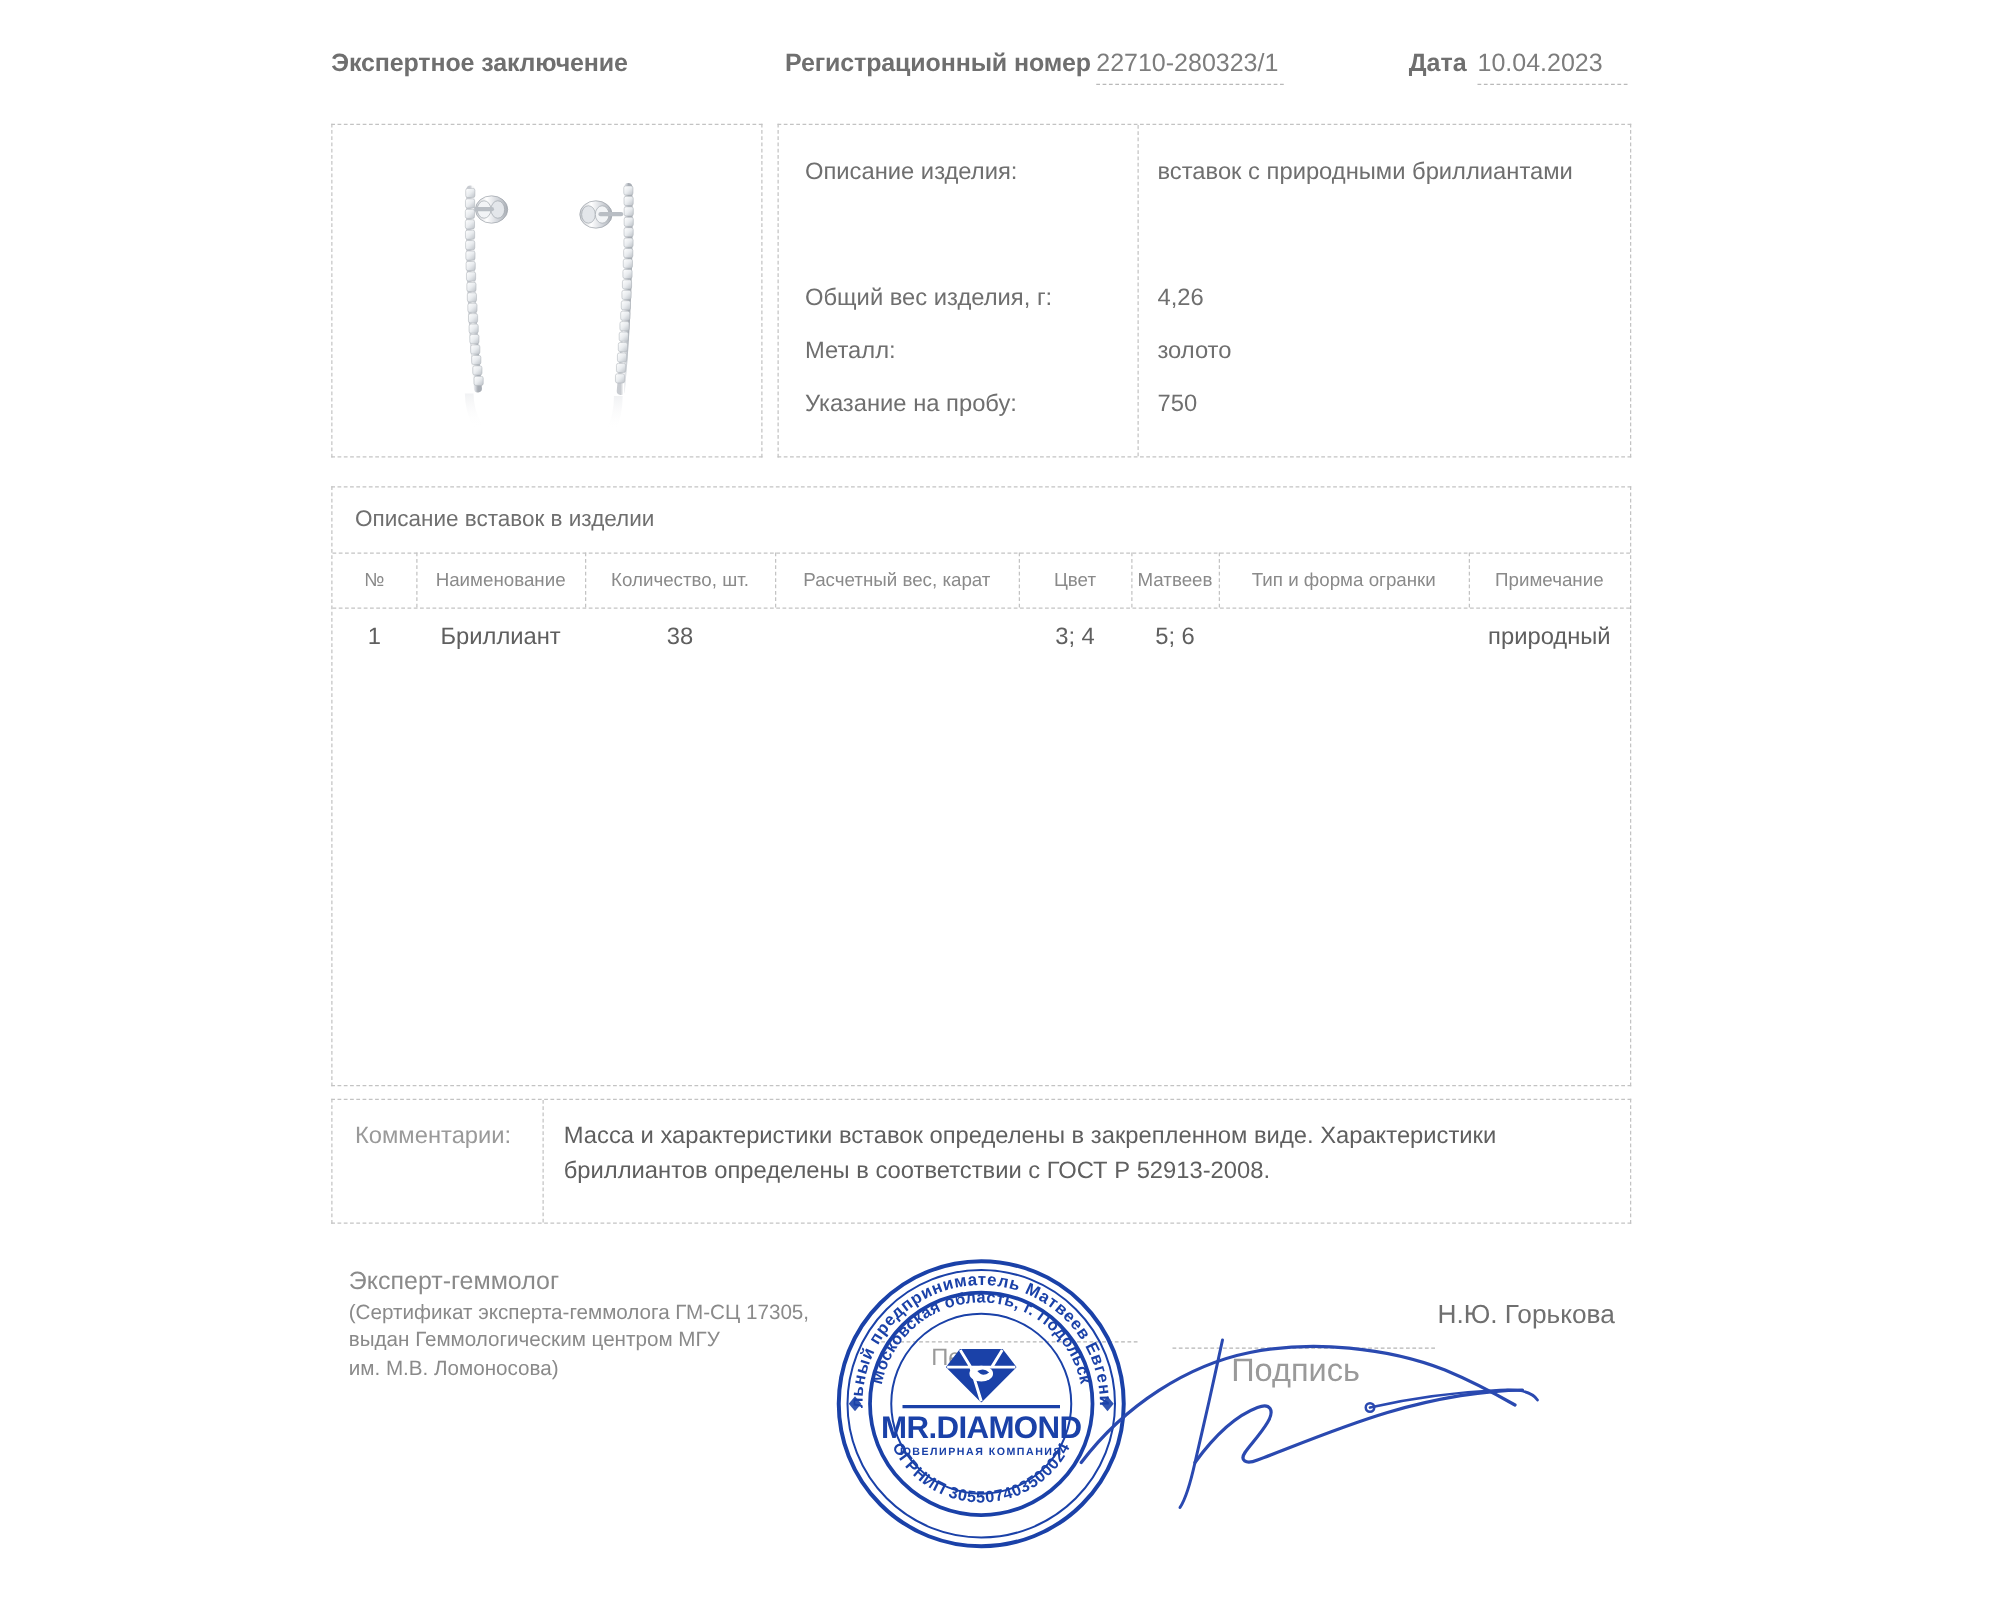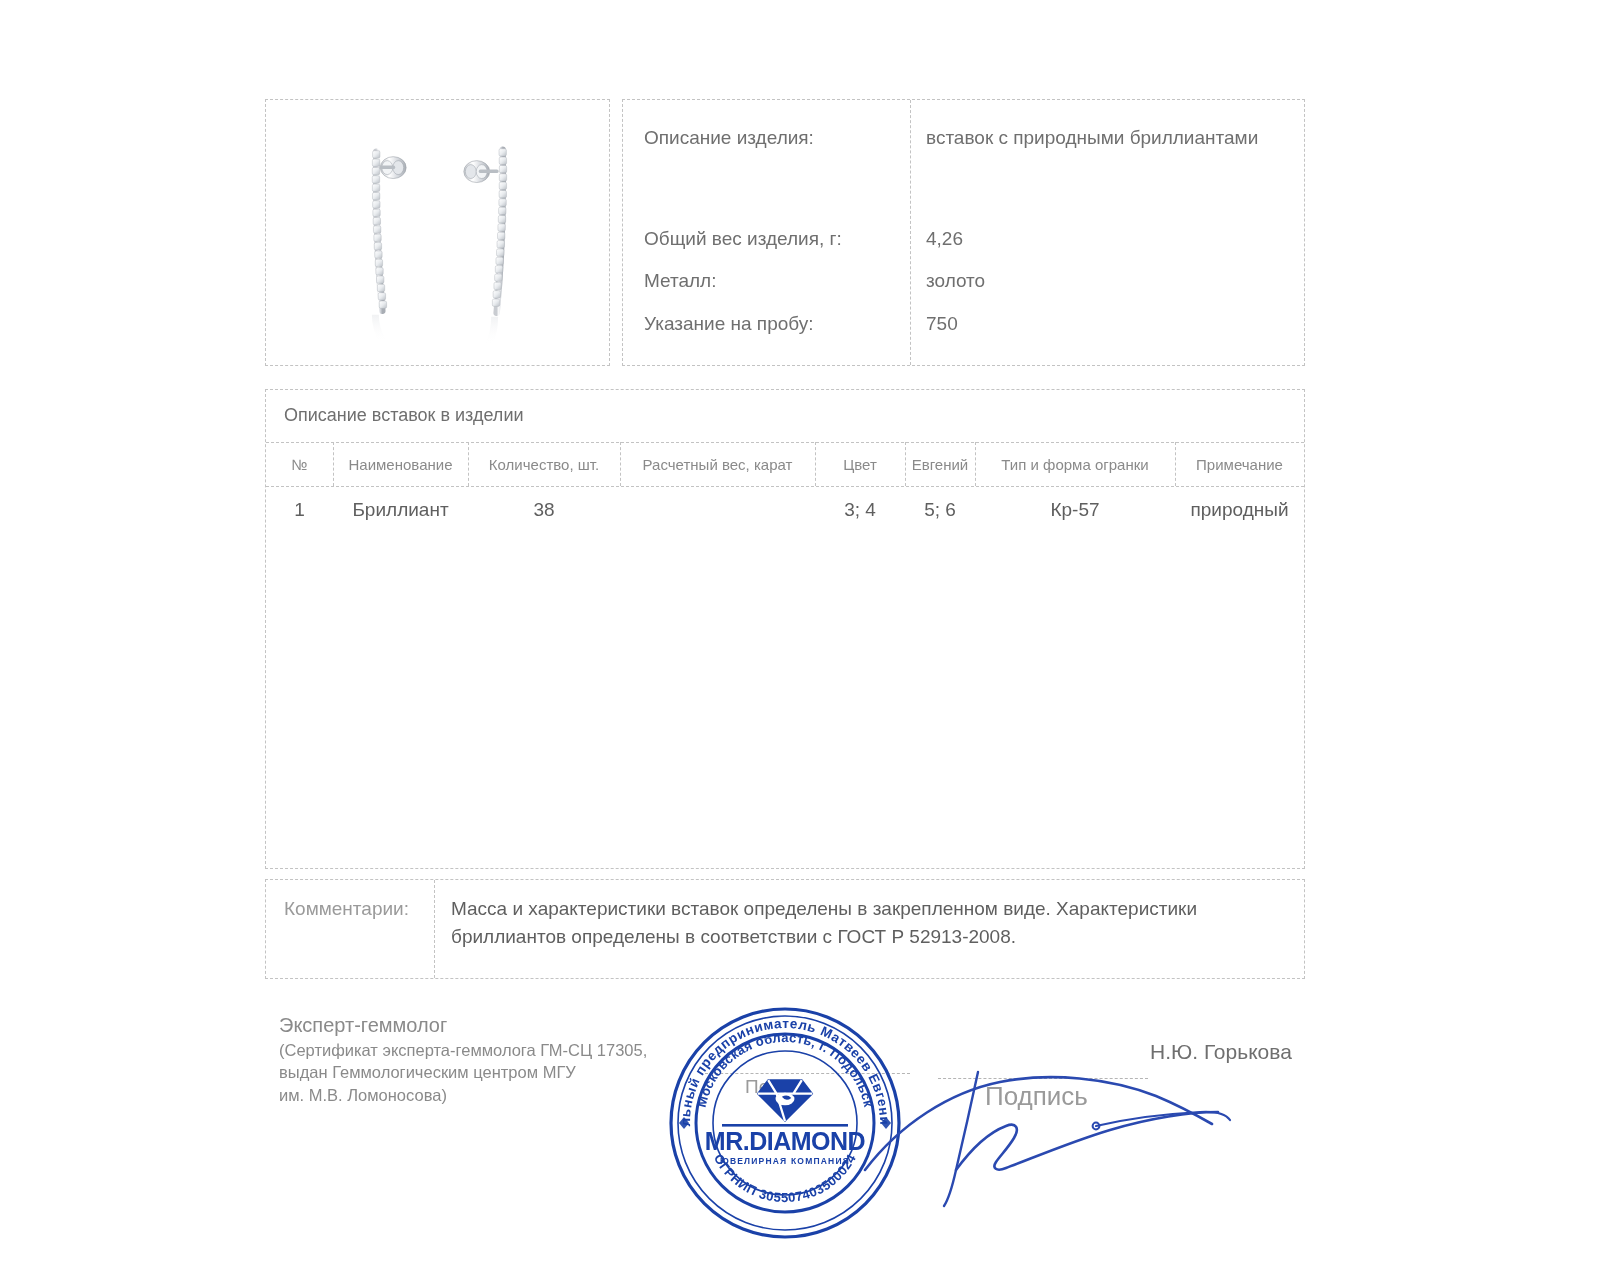--- a/index.html
+++ b/index.html
@@ -173,20 +173,27 @@
     position: absolute; left: 860px; top: 1020px;
     width: 400px; height: 190px;
     z-index: 4; pointer-events: none;
   }
 </style>
 </head>
 <body>
 
 <div class="page">
 
+  <div class="header">
+    <div class="hdr-title">Экспертное заключение</div>
+    <div class="hdr-reg-label">Регистрационный номер</div>
+    <div class="hdr-reg-value">22710-280323/1</div>
+    <div class="hdr-date-label">Дата</div>
+    <div class="hdr-date-value">10.04.2023</div>
+  </div>
 
   <div class="photo-box">
     <svg class="photo-inner" viewBox="0 0 345 267" xmlns="http://www.w3.org/2000/svg">
       <defs>
         <linearGradient id="metal" x1="0" y1="0" x2="1" y2="0">
           <stop offset="0%" stop-color="#c9ccd1"></stop>
           <stop offset="35%" stop-color="#ffffff"></stop>
           <stop offset="65%" stop-color="#d8dbe0"></stop>
           <stop offset="100%" stop-color="#a8adb4"></stop>
         </linearGradient>
@@ -303,30 +310,29 @@
     <div class="tbl-colsep" style="left:549px;"></div>
     <div class="tbl-colsep" style="left:639px;"></div>
     <div class="tbl-colsep" style="left:709px;"></div>
     <div class="tbl-colsep" style="left:909px;"></div>
 
     <div class="tbl-head-cell" style="left:0px;   width:67px;">№</div>
     <div class="tbl-head-cell" style="left:67px;  width:135px;">Наименование</div>
     <div class="tbl-head-cell" style="left:202px; width:152px;">Количество, шт.</div>
     <div class="tbl-head-cell" style="left:354px; width:195px;">Расчетный вес, карат</div>
     <div class="tbl-head-cell" style="left:549px; width:90px;">Цвет</div>
-    <div class="tbl-head-cell" style="left:639px; width:70px;">Евгений</div>
+    <div class="tbl-head-cell" style="left:639px; width:70px;">Матвеев</div>
     <div class="tbl-head-cell" style="left:709px; width:200px;">Тип и форма огранки</div>
     <div class="tbl-head-cell" style="left:909px; width:129px;">Примечание</div>
 
     <div class="tbl-body-cell" style="left:0px;   width:67px;">1</div>
     <div class="tbl-body-cell" style="left:67px;  width:135px;">Бриллиант</div>
     <div class="tbl-body-cell" style="left:202px; width:152px;">38</div>
     <div class="tbl-body-cell" style="left:549px; width:90px;">3; 4</div>
     <div class="tbl-body-cell" style="left:639px; width:70px;">5; 6</div>
-    <div class="tbl-body-cell" style="left:709px; width:200px;">Кр-57</div>
     <div class="tbl-body-cell" style="left:909px; width:129px;">природный</div>
   </div>
 
   <div class="comments-box">
     <div class="comments-sep"></div>
     <div class="comments-label">Комментарии:</div>
     <div class="comments-text">Масса и характеристики вставок определены в закрепленном виде. Характеристики бриллиантов определены в соответствии с ГОСТ Р 52913-2008.</div>
   </div>
 
   <div class="expert-title">Эксперт-геммолог</div>

